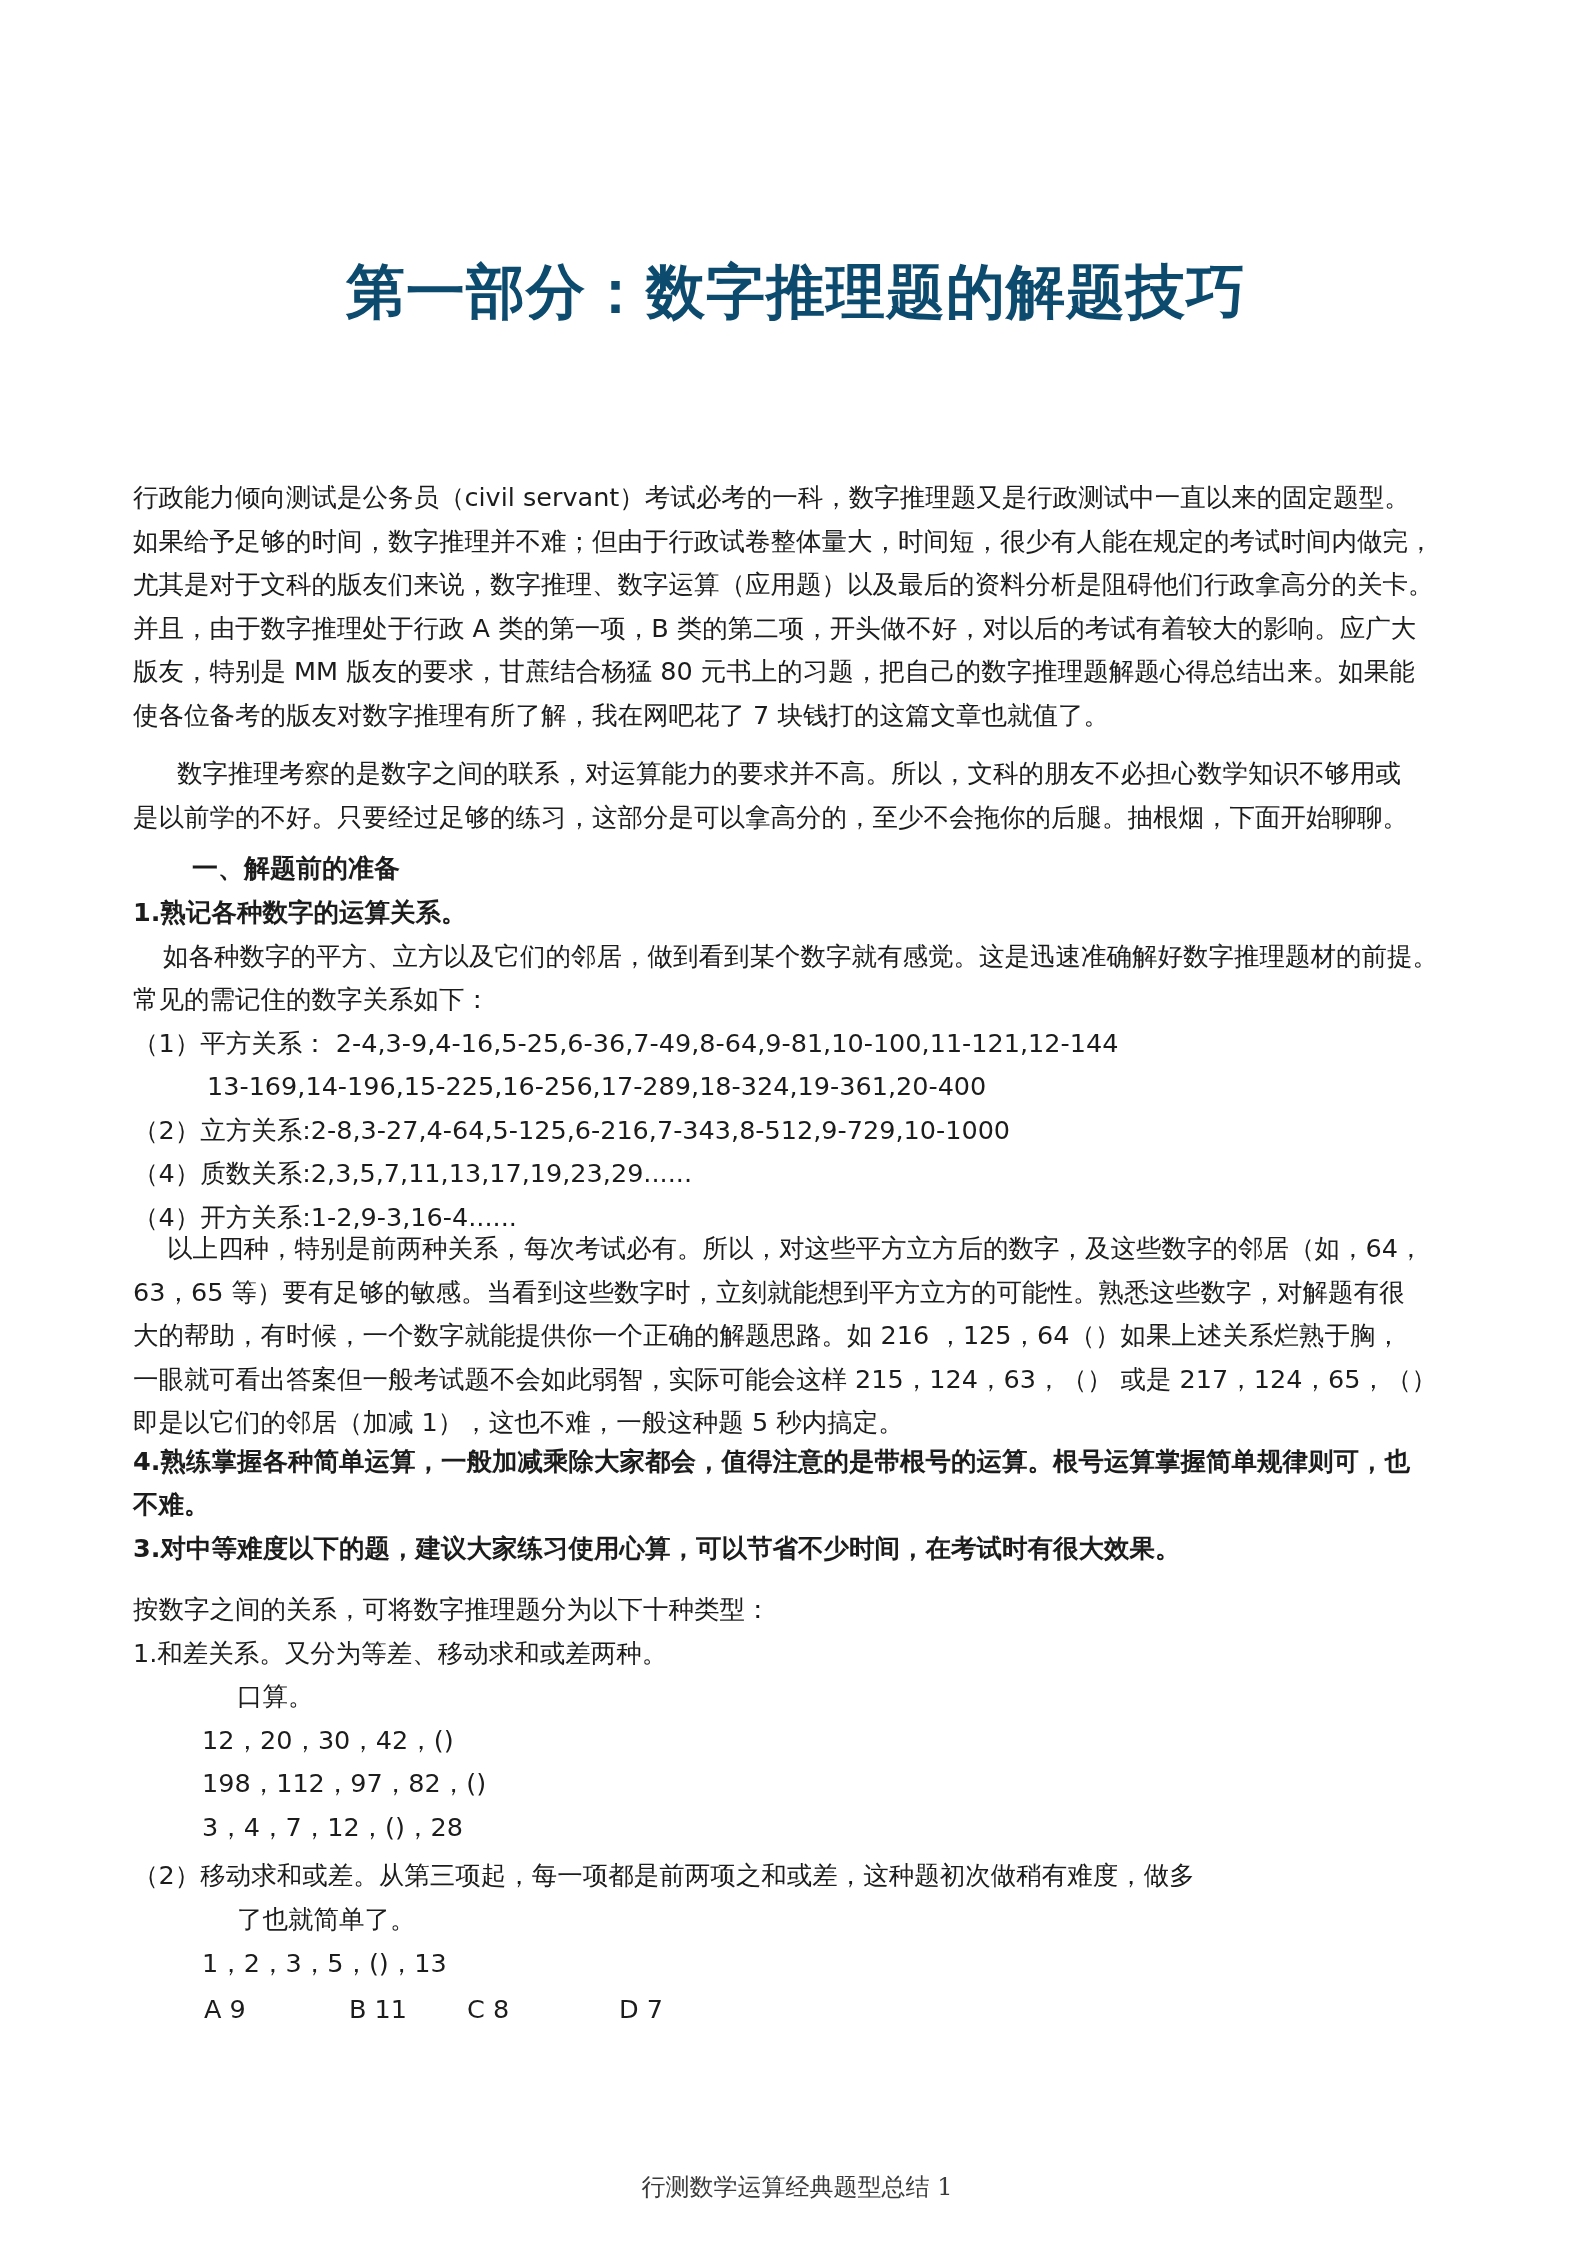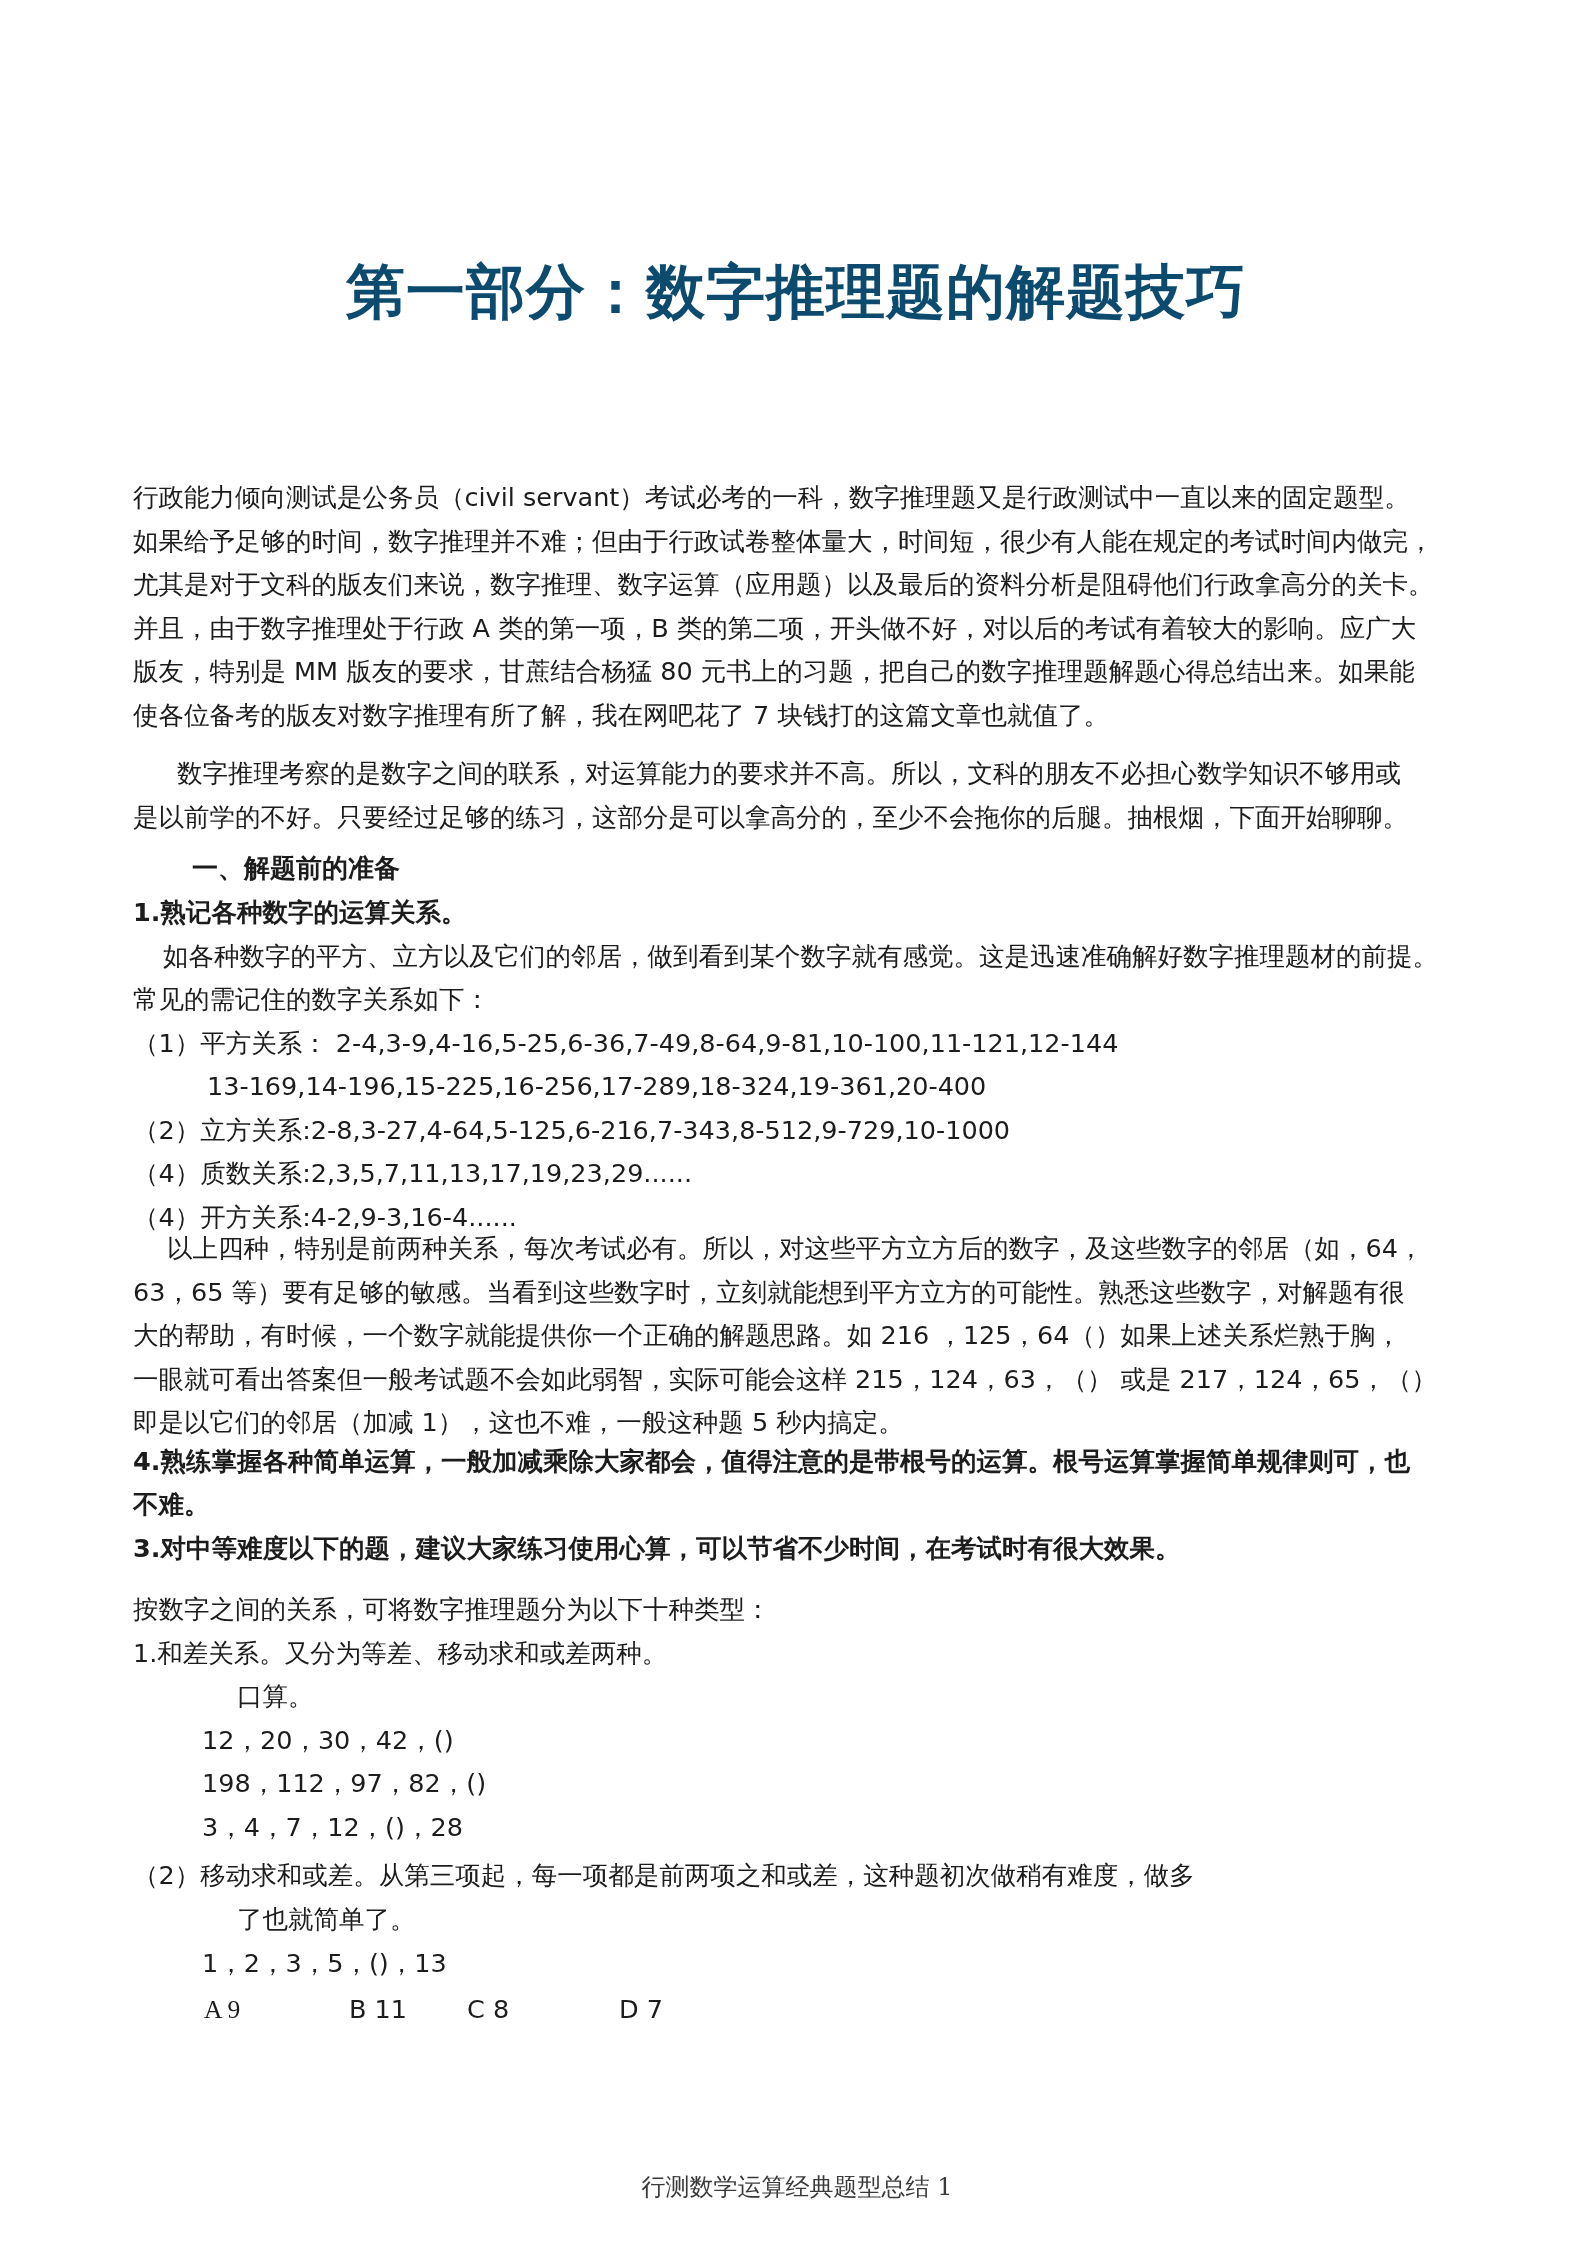--- a/index.html
+++ b/index.html
@@ -49,21 +49,21 @@
   .item1-para2 { margin-top: -12px; text-indent: 34px; }
   .item2 { margin-top: -5px; }
   .h2 { margin-top: 32px; }
   .s2-intro { margin-top: 18px; }
   .sub-cont { padding-left: 104px; }
   .seq-line { padding-left: 69px; font-size: 25.5px; line-height: 43.5px; white-space: nowrap; }
   .sub2-line1 { margin-top: 5px; }
   .seq2 { margin-top: 1px; }
   .options-line { margin-top: 2px; padding-left: 71px; font-size: 25.5px; line-height: 43.5px; white-space: nowrap; }
   .opt { display: inline-block; }
-  .opt-a { width: 85px; font-family: Liberation Serif, serif; }
+  .opt-a { width: 85px; }
   .opt-b { width: 178px; text-align: center; }
   .opt-c { width: 152px; }
   .footer {
     position: absolute;
     top: 2172px;
     left: 0;
     right: 0;
     text-align: center;
     font-size: 24px;
     line-height: 30px;
@@ -91,21 +91,21 @@
     <div class="h1">一、解题前的准备</div>
 
     <div class="flow bold-item">1.熟记各种数字的运算关系。</div>
     <div class="flow item1-para">如各种数字的平方、立方以及它们的邻居，做到看到某个数字就有感觉。这是迅速准确解好数字推理题材的前提。
 常见的需记住的数字关系如下：</div>
 
     <div class="relation-line"><span>（1）平方关系： </span><span>2-4,3-9,4-16,5-25,6-36,7-49,8-64,9-81,10-100,11-121,12-144</span></div>
     <div class="relation-line relation-cont">13-169,14-196,15-225,16-256,17-289,18-324,19-361,20-400</div>
     <div class="relation-line"><span>（2）立方关系:</span><span>2-8,3-27,4-64,5-125,6-216,7-343,8-512,9-729,10-1000</span></div>
     <div class="relation-line"><span>（4）质数关系:</span><span>2,3,5,7,11,13,17,19,23,29......</span></div>
-    <div class="relation-line"><span>（4）开方关系:</span><span>4-2,9-3,16-4......</span></div>
+    <div class="relation-line"><span>（4）开方关系:</span><span>1-2,9-3,16-4......</span></div>
 
     <div class="flow item1-para2">以上四种，特别是前两种关系，每次考试必有。所以，对这些平方立方后的数字，及这些数字的邻居（如，64，
 63，65 等）要有足够的敏感。当看到这些数字时，立刻就能想到平方立方的可能性。熟悉这些数字，对解题有很
 大的帮助，有时候，一个数字就能提供你一个正确的解题思路。如 216 ，125，64（）如果上述关系烂熟于胸，
 一眼就可看出答案但一般考试题不会如此弱智，实际可能会这样 215，124，63，（） 或是 217，124，65，（）
 即是以它们的邻居（加减 1），这也不难，一般这种题 5 秒内搞定。</div>
     <div class="flow bold-item item2">4.熟练掌握各种简单运算，一般加减乘除大家都会，值得注意的是带根号的运算。根号运算掌握简单规律则可，也
 不难。</div>
     <div class="flow bold-item">3.对中等难度以下的题，建议大家练习使用心算，可以节省不少时间，在考试时有很大效果。</div>
 

